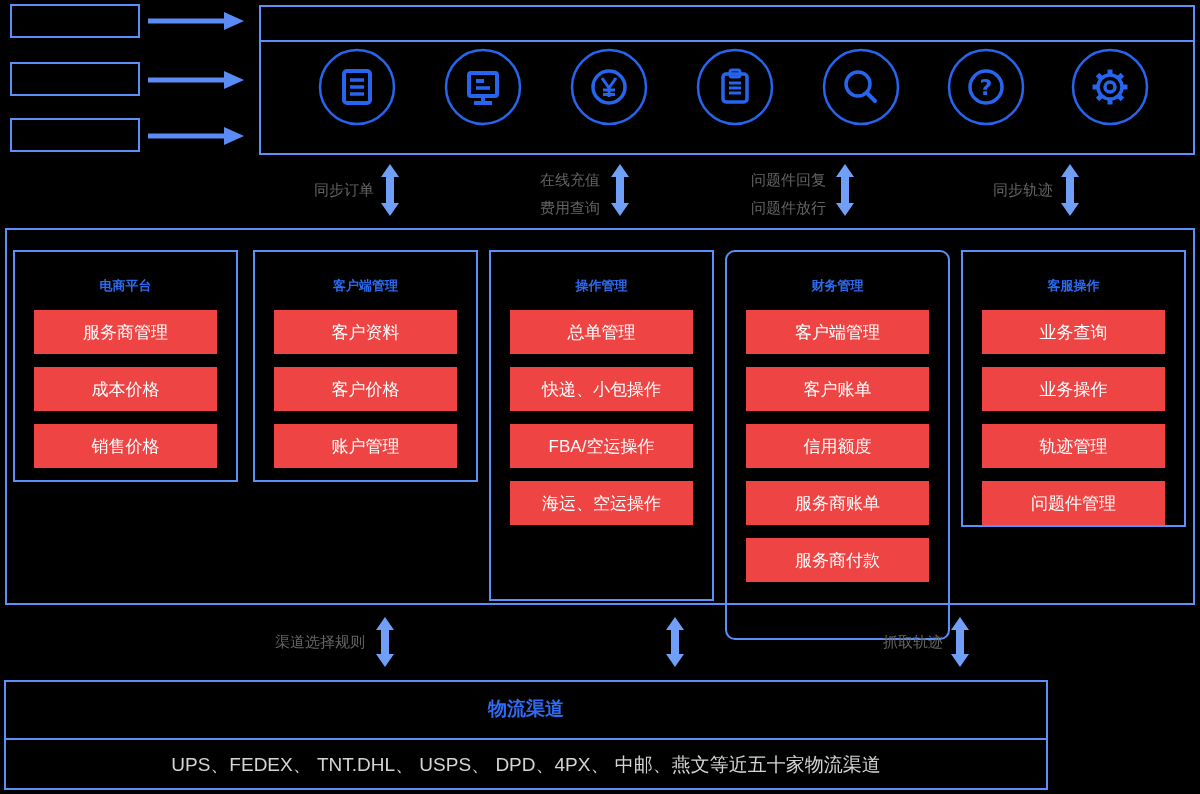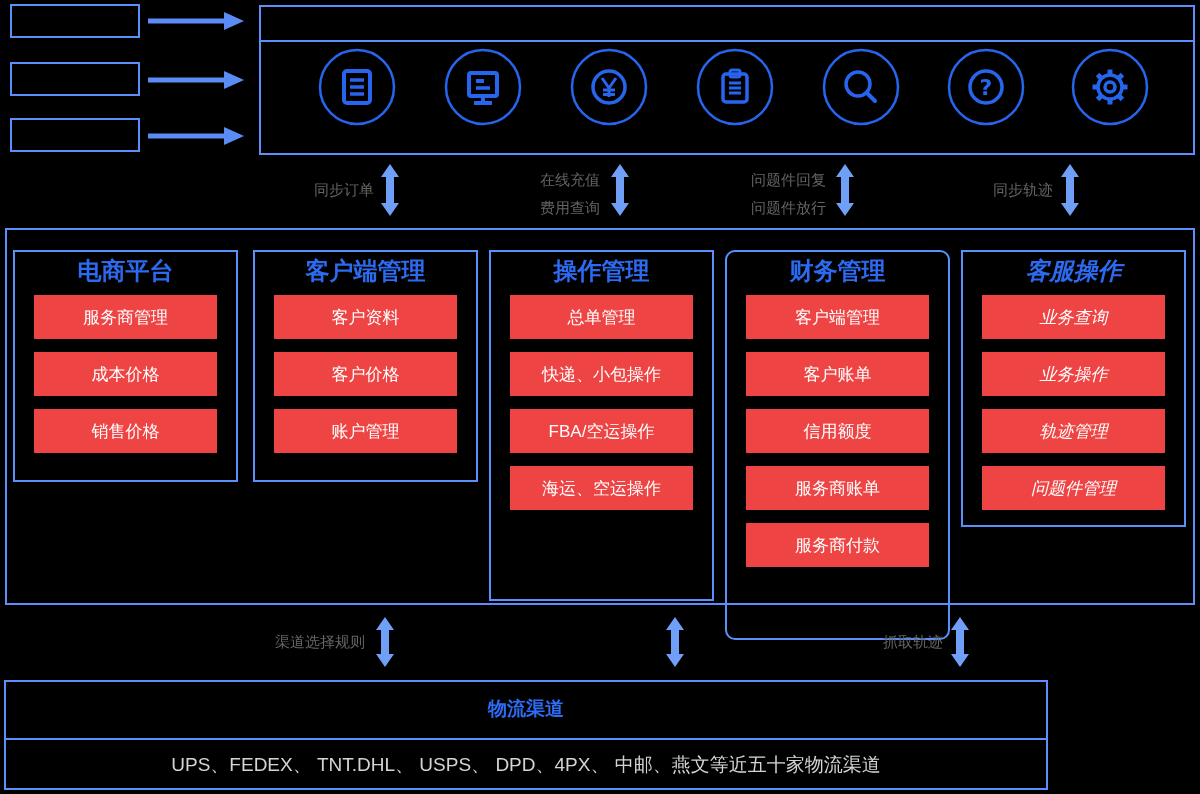--- a/index.html
+++ b/index.html
@@ -20,22 +20,22 @@
   .iconwrap{position:absolute;top:40px;width:100px;text-align:center;}
   .iconwrap svg{display:block;margin:0 auto;}
   .icon-label{display:block;margin-top:2px;font-size:13px;color:#000;height:16px;line-height:16px;}
   
   .flow-label{position:absolute;width:200px;height:20px;line-height:20px;text-align:right;
               color:#646464;font-size:15px;}
   .varrow{position:absolute;}
   
   .midband{left:5px;top:228px;width:1190px;height:377px;}
   .module{position:absolute;border:2px solid #5b8ff9;box-sizing:border-box;width:225px;top:250px;}
-  .module-title{display:block;margin-top:6px;text-align:center;color:#2c6af0;
-                font-size:24px;font-weight:bold;height:26px;line-height:26px;}
+  .module-title{display:block;margin-top:21px;text-align:center;color:#2c6af0;
+                font-size:13px;font-weight:bold;height:26px;line-height:26px;}
   .chip{width:183px;height:44px;margin:13px auto 0;background:#ef4444;color:#fff;
         font-size:17px;display:flex;align-items:center;justify-content:center;}
   .chip.first{margin-top:11px;}
   
   .channels{left:4px;top:680px;width:1044px;height:110px;}
   .channels-title{position:absolute;left:0;top:0;width:100%;height:54px;line-height:54px;
                   text-align:center;color:#2e6cf6;font-size:19px;font-weight:bold;}
   .channels-divider{position:absolute;left:0;top:56px;width:100%;height:0;
                     border-top:2px solid #5b8ff9;}
   .channels-desc{position:absolute;left:0;top:58px;width:100%;height:50px;line-height:50px;
@@ -204,21 +204,21 @@
 
   <div class="module" style="left:725px;height:390px;border-radius:10px;">
     <span class="module-title">财务管理</span>
     <div class="chip first">客户端管理</div>
     <div class="chip">客户账单</div>
     <div class="chip">信用额度</div>
     <div class="chip">服务商账单</div>
     <div class="chip">服务商付款</div>
   </div>
 
-  <div class="module" style="left:961px;height:277px;font-style:italic;">
+  <div class="module" style="left:961px;height:277px;">
     <span class="module-title">客服操作</span>
     <div class="chip first">业务查询</div>
     <div class="chip">业务操作</div>
     <div class="chip">轨迹管理</div>
     <div class="chip">问题件管理</div>
   </div>
 
   <div class="flow-label" style="left:165px;top:632px;">渠道选择规则</div>
   <svg class="varrow" style="left:376px;top:617px;" width="18" height="50" viewBox="0 0 18 50">
     <path d="M9 0 L18 13 L13 13 L13 37 L18 37 L9 50 L0 37 L5 37 L5 13 L0 13 Z" fill="#6f9ff7"></path>

